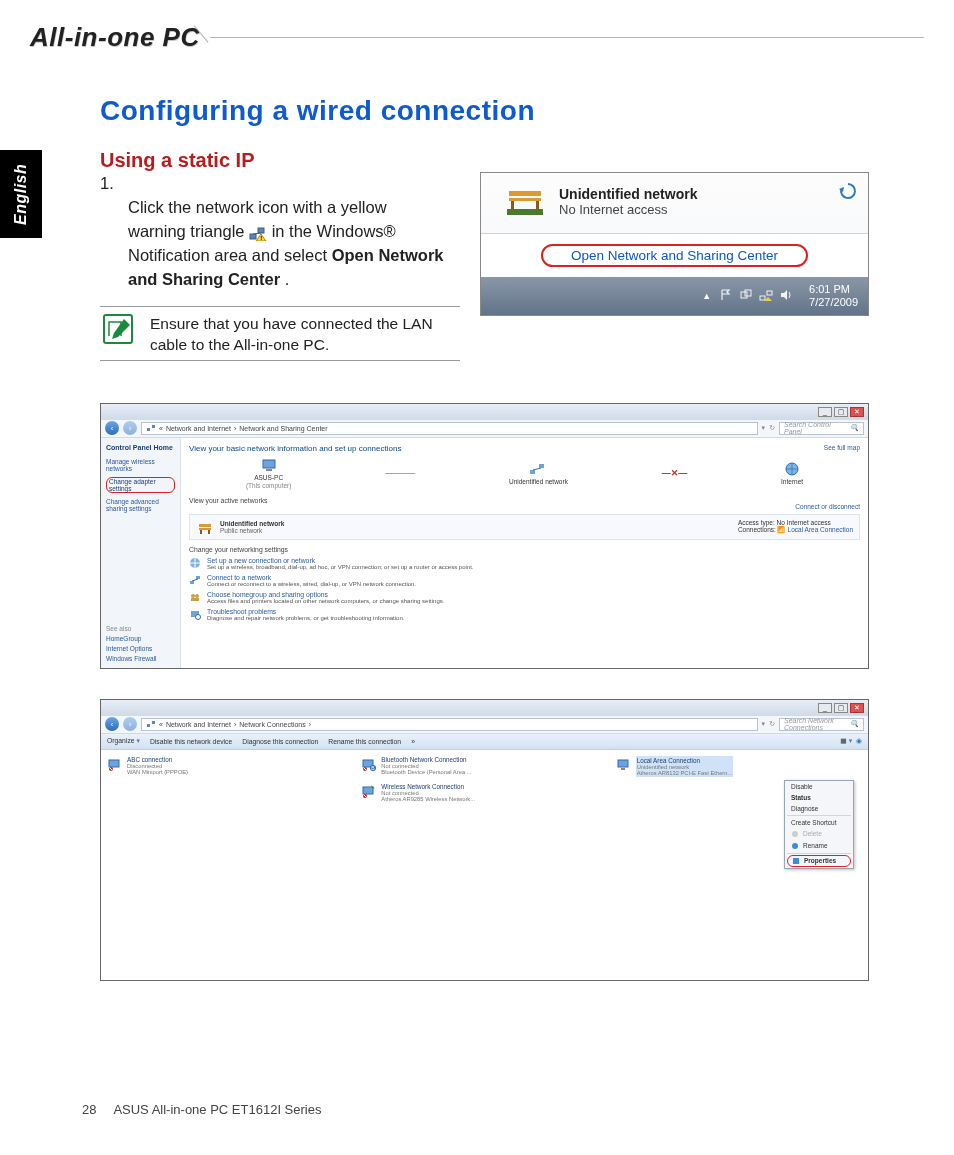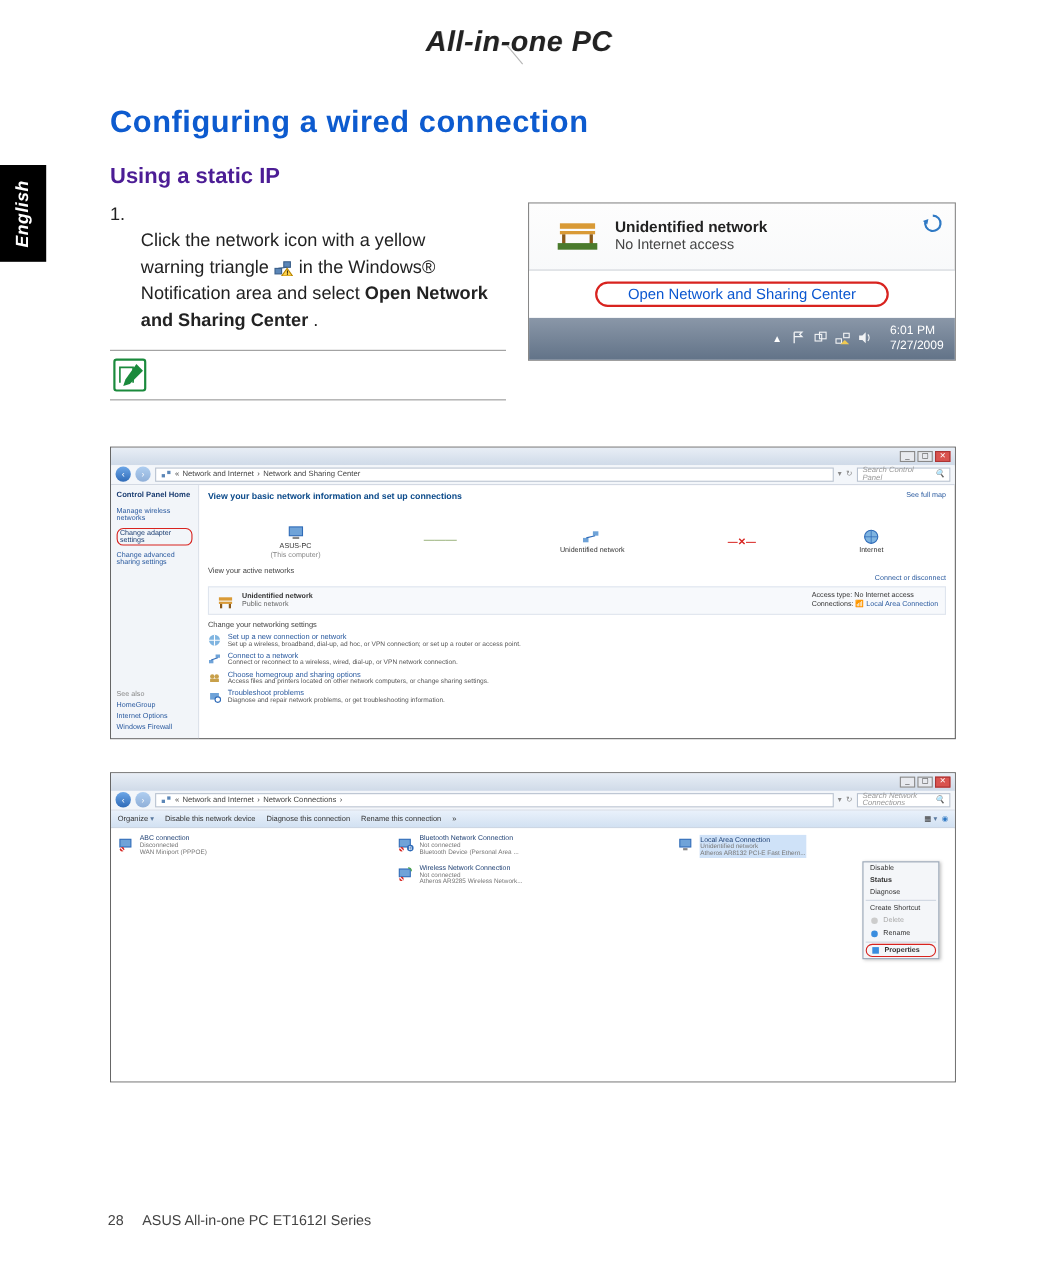--- a/index.html
+++ b/index.html
@@ -11,21 +11,20 @@
     position: relative;
     color: #222;
   }
   .page-header {
     position: absolute;
     top: 22px;
     left: 30px;
     right: 30px;
     display: flex;
     align-items: center;
-    flex-direction: column;
   }
   .product-name {
     font-family: "Arial Narrow", Arial, sans-serif;
     font-weight: 700;
     font-size: 26px;
     letter-spacing: 0.5px;
     color: #222;
     text-shadow: 0.5px 0.5px 0 #c8c8c8;
     white-space: nowrap;
     margin-right: 10px;
@@ -76,22 +75,21 @@
     font-weight: 800;
     font-size: 28px;
     color: #0d5bcf;
     letter-spacing: 0.5px;
     margin-bottom: 22px;
   }
   h2 {
     font-family: "Segoe UI", Arial, sans-serif;
     font-weight: 700;
     font-size: 20px;
-    color: #4c1d95;
-    margin-bottom: 12px;
+    color: #b91c1c;
   }
   .step-row {
     display: flex;
     align-items: flex-start;
     gap: 20px;
     margin-bottom: 30px;
   }
   .step-text {
     flex: 0 0 360px;
     font-size: 16.5px;
@@ -210,21 +208,21 @@
     width: 80px; background:#f2f5f9; border-right:1px solid #dde2ea;
     padding: 6px 5px; font-size:6.5px; color:#2a5a9f;
     display:flex; flex-direction:column; gap:5px;
   }
   .cph { color:#1c3e72; font-weight:600; font-size:7px; margin-bottom:2px; }
   .red-under { border:1.5px solid #d8231f; border-radius:6px; padding:0 2px; color:#1c3e72; display:inline-block; }
   .see-also { margin-top:auto; color:#888; font-size:6.5px; }
   .see-also div { margin-top:3px; }
   .see-also .lnk { color:#2a5a9f; }
   .win2-main { flex:1; padding: 6px 8px; position:relative; }
-  .blue-head { color:#0b4a8a; font-size:8px; margin-bottom:20px;font-weight:bold; }
+  .blue-head { color:#0b4a8a; font-size:8px; margin-bottom:4px; }
   .see-map { position:absolute; top:6px; right:8px; color:#2a5a9f; font-size:6.5px; }
   .net-icons-row { display:flex; justify-content:space-around; align-items:center; margin:4px 10px 8px 10px; font-size:6.5px; text-align:center; }
   .net-icons-row .itm { display:flex; flex-direction:column; align-items:center; gap:1px; }
   .net-icons-row svg { width:18px; height:16px; }
   .dash { color:#7c9b55; font-size:10px; }
   .redx { color:#d8231f; font-weight:bold; font-size:9px; }
   .active-net-box { border:1px solid #dfe5ee; background:#f7f9fc; padding:4px 6px; margin-bottom:6px; display:flex; justify-content:space-between; font-size:6.5px; }
   .active-net-box .left { display:flex; gap:6px; align-items:center; }
   .active-net-box svg { width:18px; height:16px; }
   .connect-link { text-align:right; color:#2a5a9f; font-size:6.5px; margin-top:-3px; margin-bottom:4px; }
@@ -260,21 +258,21 @@
   }
   .ctx-menu .mi { padding:2px 6px; display:flex; align-items:center; gap:4px; }
   .ctx-menu .sep { height:1px; background:#cfd6e0; margin:1px 2px; }
   .ctx-menu .dim { color:#aaa; }
   .ctx-menu .prop { border:1.5px solid #d8231f; border-radius:7px; margin:1px 2px; padding:1px 4px; display:flex; align-items:center; gap:4px; font-weight:700; }
   .ctx-menu svg { width:8px; height:8px; }
 
   .footer {
     position:absolute;
     bottom: 38px;
-    left: 98px;
+    left: 82px;
     font-size: 13px;
     color:#444;
   }
   .footer .pn { margin-right:14px; }
 </style>
 </head>
 <body>
 
 <div class="page-header">
   <div class="product-name">All-in-one PC</div>
@@ -307,20 +305,21 @@
       </span>
 
       <div class="note-box">
         <div class="note-icon">
           <svg viewBox="0 0 34 34">
               <rect x="3" y="3" width="28" height="28" rx="2" fill="none" stroke="#1a8a3c" stroke-width="2"></rect>
               <path d="M8 24 L8 10 L20 10 L20 24" fill="none" stroke="#1a8a3c" stroke-width="1.5"></path>
               <path d="M23 7 L29 13 L17 25 L11 27 L13 21 Z" fill="#1a8a3c"></path>
             </svg>
         </div>
+        <div class="note-text">Ensure that you have connected the LAN cable to the All-in-one PC.</div>
       </div>
     </div>
 
     <div class="shot1">
       <div class="shot1-top">
         <div class="refresh-icon">
           <svg viewBox="0 0 20 20">
               <path d="M10 3 a7 7 0 1 1 -6.7 5" fill="none" stroke="#2f79c4" stroke-width="2"></path>
               <polygon points="1,8 6,6 5,11" fill="#2f79c4"></polygon>
             </svg>

